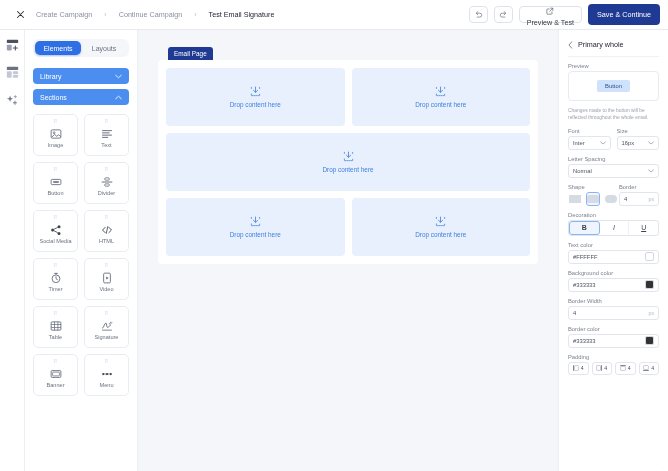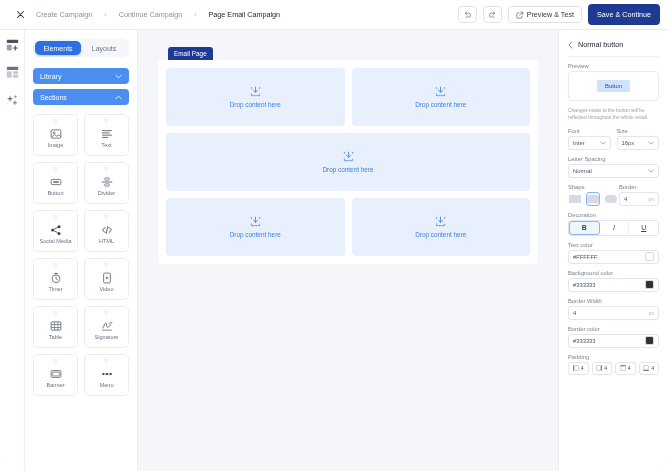--- a/index.html
+++ b/index.html
@@ -69,20 +69,21 @@
     border: 1px solid #dfe2ea;
     border-radius: 4px;
     background: #fff;
     display: flex; align-items: center;
     gap: 3px;
     padding: 0 7px;
     font-size: 7.2px;
     color: #333945;
     cursor: pointer;
     white-space: nowrap;
+    flex-direction: column;
   }
   .btn-primary {
     height: 21px;
     border-radius: 4px;
     background: #1f3a93;
     color: #ffffff;
     display: flex; align-items: center;
     padding: 0 9px;
     font-size: 7.2px;
     cursor: pointer;
@@ -372,21 +373,21 @@
     <div class="close-icon">
       <svg viewBox="0 0 12 12" width="9" height="9">
           <path d="M2 2 L10 10 M10 2 L2 10" stroke="#2b2f38" stroke-width="1.4" fill="none" stroke-linecap="round"></path>
         </svg>
     </div>
     <div class="breadcrumb">
       <span class="crumb">Create Campaign</span>
       <span class="crumb-sep">›</span>
       <span class="crumb">Continue Campaign</span>
       <span class="crumb-sep">›</span>
-      <span class="crumb active">Page Email Campaign</span>
+      <span class="crumb active">Test Email Signature</span>
     </div>
     <div class="topbar-right">
       <div class="icon-btn">
         <svg viewBox="0 0 14 14" width="9" height="9">
             <path d="M4 5 H9 a3 3 0 0 1 0 6 H5" stroke="#6b7280" stroke-width="1.1" fill="none" stroke-linecap="round"></path>
             <path d="M6 2.5 L3.4 5 L6 7.5" stroke="#6b7280" stroke-width="1.1" fill="none" stroke-linecap="round" stroke-linejoin="round"></path>
           </svg>
       </div>
       <div class="icon-btn">
         <svg viewBox="0 0 14 14" width="9" height="9">
@@ -675,21 +676,21 @@
     </div>
 
     <div class="right-panel">
 
       <div class="rp-head">
         <span class="rp-back">
           <svg viewBox="0 0 8 12" width="5" height="8">
               <path d="M6 1 L1.5 6 L6 11" stroke="#5a6171" stroke-width="1.2" fill="none" stroke-linecap="round" stroke-linejoin="round"></path>
             </svg>
         </span>
-        <span>Normal button</span>
+        <span>Primary whole</span>
       </div>
 
       <div>
         <div class="fld-label">Preview</div>
         <div class="preview-box">
           <div class="preview-btn">Button</div>
         </div>
       </div>
 
       <div class="helper">Changes made to the button will be reflected throughout the whole email.</div>

